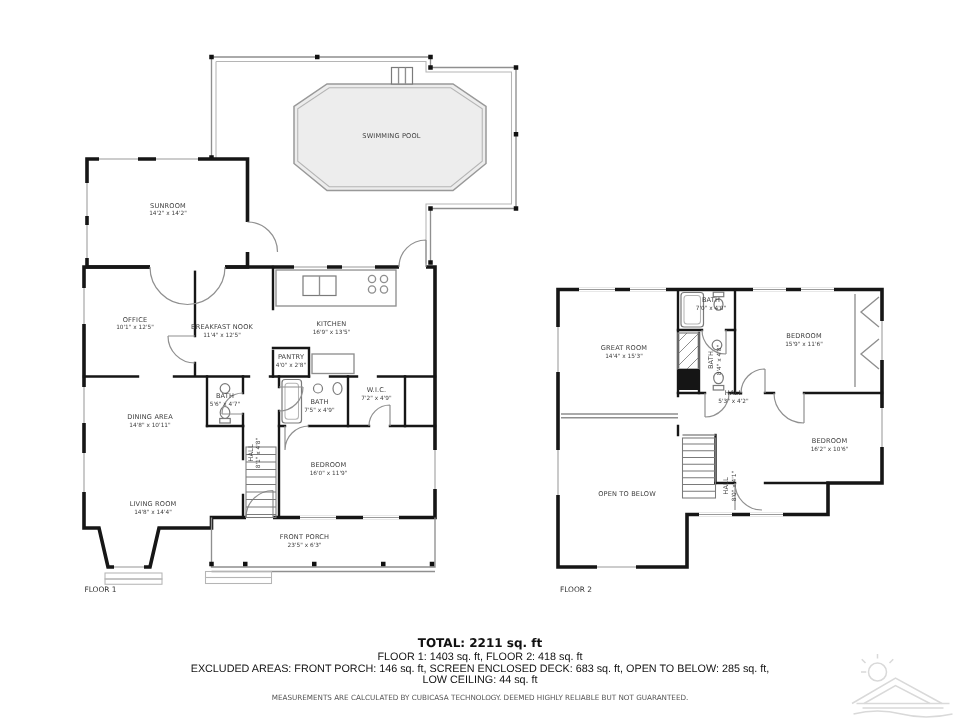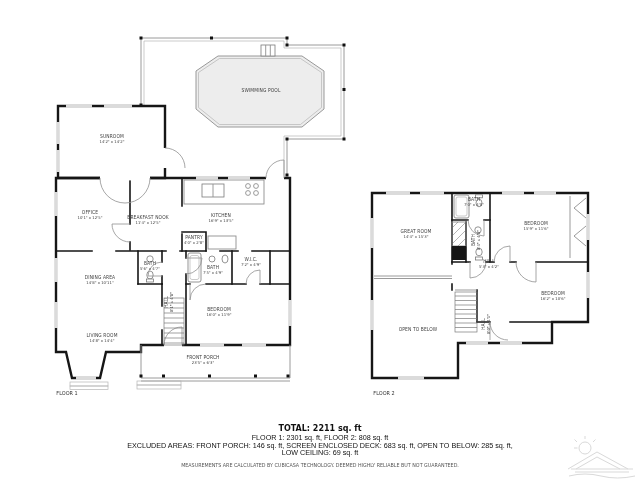--- a/index.html
+++ b/index.html
@@ -337,19 +337,19 @@
       <span class="rn">HALL</span>
       <span class="rd">8'0" x 4'1"</span>
     </div>
   <div class="rlabel" style="left:418px;top:330px">
       <span class="rn">OPEN TO BELOW</span>
     </div>
   <div class="caption" style="left:384px;top:393px">FLOOR 2</div>
 
   <div class="summary">
     <div class="total">TOTAL: 2211 sq. ft</div>
-    <div class="sline">FLOOR 1: 2301 sq. ft, FLOOR 2: 808 sq. ft</div>
+    <div class="sline">FLOOR 1: 1403 sq. ft, FLOOR 2: 418 sq. ft</div>
     <div class="sline">EXCLUDED AREAS: FRONT PORCH: 146 sq. ft, SCREEN ENCLOSED DECK: 683 sq. ft, OPEN TO BELOW: 285 sq. ft,</div>
-    <div class="sline">LOW CEILING: 69 sq. ft</div>
+    <div class="sline">LOW CEILING: 44 sq. ft</div>
     <div class="disclaimer">MEASUREMENTS ARE CALCULATED BY CUBICASA TECHNOLOGY. DEEMED HIGHLY RELIABLE BUT NOT GUARANTEED.</div>
   </div>
 
 </div>
 
 </body></html>

